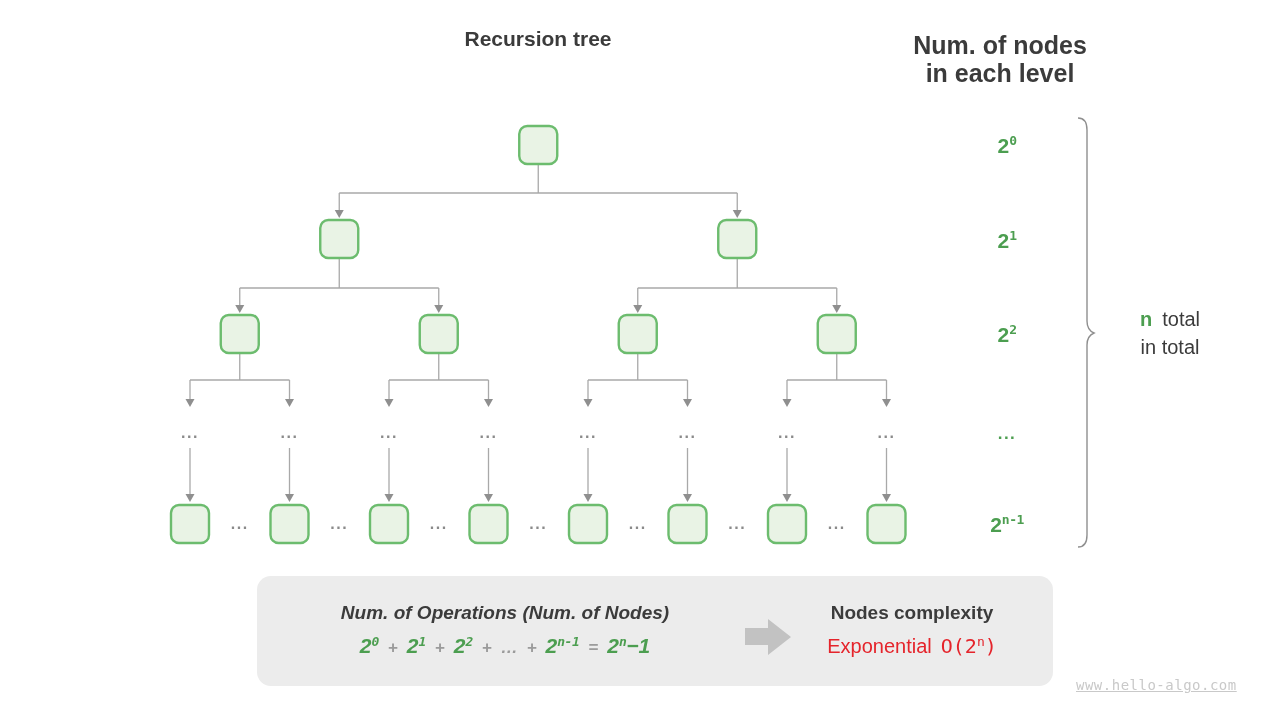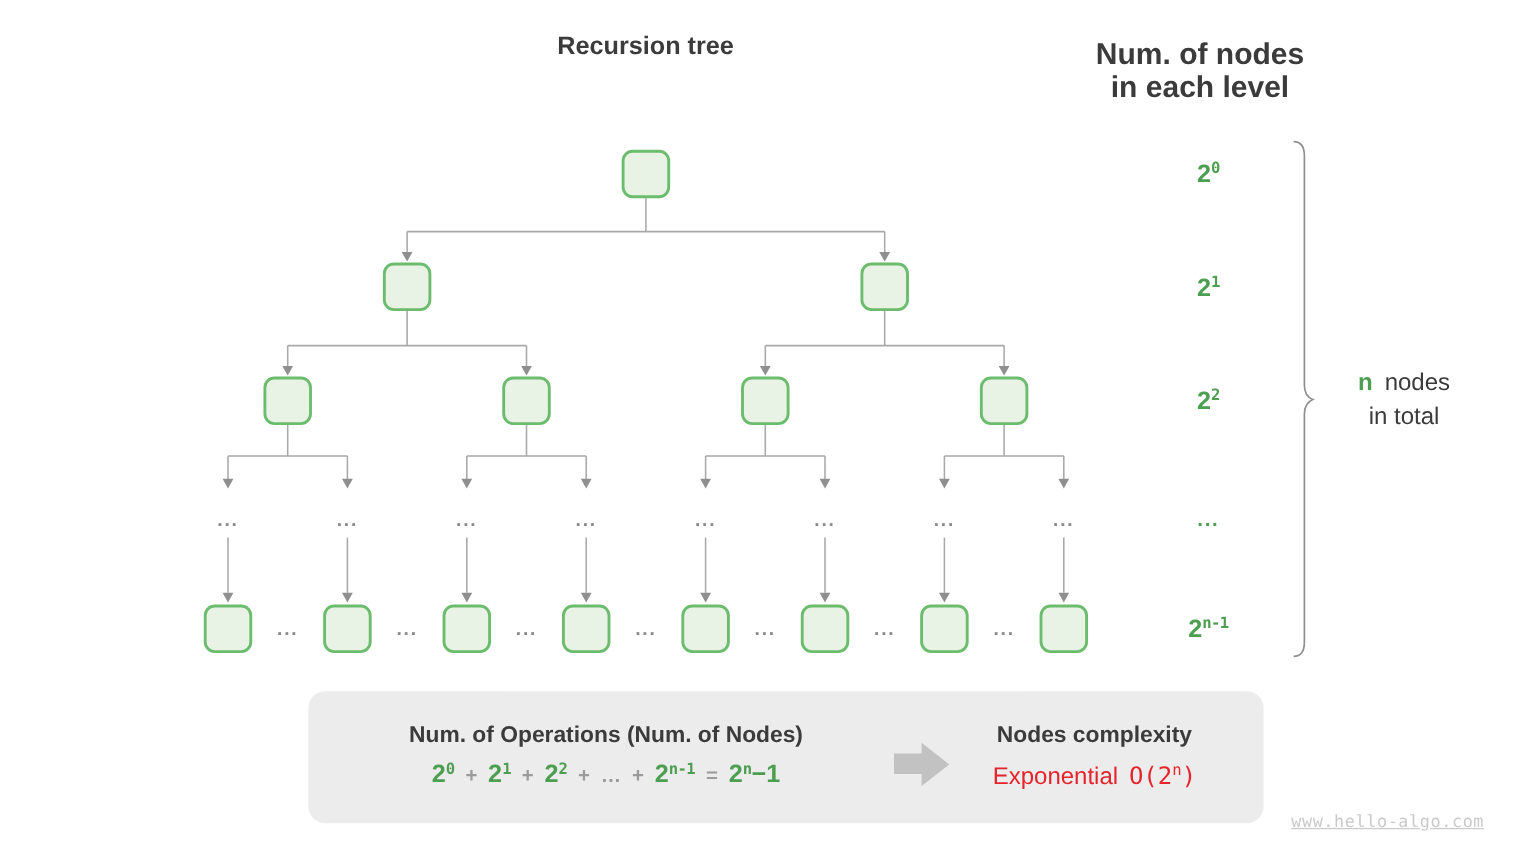--- a/index.html
+++ b/index.html
@@ -20,21 +20,21 @@
   .lvl sup{font-family:"DejaVu Sans Mono",monospace;font-size:13px;vertical-align:8px;
            letter-spacing:-0.5px;}
   .lvl .lvl-dots{font-size:17px;letter-spacing:1.5px;}
 
   .n-levels{position:absolute;left:1105px;top:305px;width:130px;text-align:center;
             font-size:20px;line-height:28px;color:var(--dark);}
   .nl-n{color:var(--green-text);font-weight:bold;margin-right:10px;}
 
   .summary-box{position:absolute;left:257px;top:576px;width:796px;height:110px;
                background:var(--box-bg);border-radius:14px;}
-  .sum-left{position:absolute;left:18px;top:24px;width:460px;text-align:center;}
+  .sum-left{position:absolute;left:18px;top:24px;width:460px;text-align:center;font-style:italic;}
   .sum-title{font-size:19px;font-weight:bold;color:var(--dark);line-height:26px;}
   .formula{margin-top:8px;display:flex;justify-content:center;align-items:baseline;gap:9px;height:28px;}
   .f-term{white-space:nowrap;}
   .f-b{font-size:21px;font-weight:bold;color:var(--green-text);}
   .f-term sup{font-family:"DejaVu Sans Mono",monospace;font-size:13px;font-weight:bold;
               color:var(--green-text);vertical-align:7px;letter-spacing:-0.5px;}
   .f-op{font-size:17px;font-weight:bold;color:var(--op-gray);}
   .block-arrow{position:absolute;left:487px;top:41px;}
   .block-arrow polygon{fill:var(--block-arrow);}
   .sum-right{position:absolute;left:530px;top:24px;width:250px;text-align:center;}
@@ -144,21 +144,21 @@
 
   <div id="level-labels">
       <div class="lvl" style="top: 127px;"><span>2</span><sup>0</sup></div>
       <div class="lvl" style="top: 222px;"><span>2</span><sup>1</sup></div>
       <div class="lvl" style="top: 316px;"><span>2</span><sup>2</sup></div>
       <div class="lvl" style="top: 418px;"><span class="lvl-dots">...</span></div>
       <div class="lvl" style="top: 506px;"><span>2</span><sup>n-1</sup></div>
     </div>
 
   <div class="n-levels">
-    <div><span class="nl-n">n</span><span>nodes</span></div>
+    <div><span class="nl-n">n</span><span>total</span></div>
     <div>in total</div>
   </div>
 
   <div class="summary-box">
     <div class="sum-left">
       <div class="sum-title">Num. of Operations (Num. of Nodes)</div>
       <div class="formula" id="formula">
           <span class="f-term"><span class="f-b">2</span><sup>0</sup></span>
           <span class="f-op">+</span>
           <span class="f-term"><span class="f-b">2</span><sup>1</sup></span>

